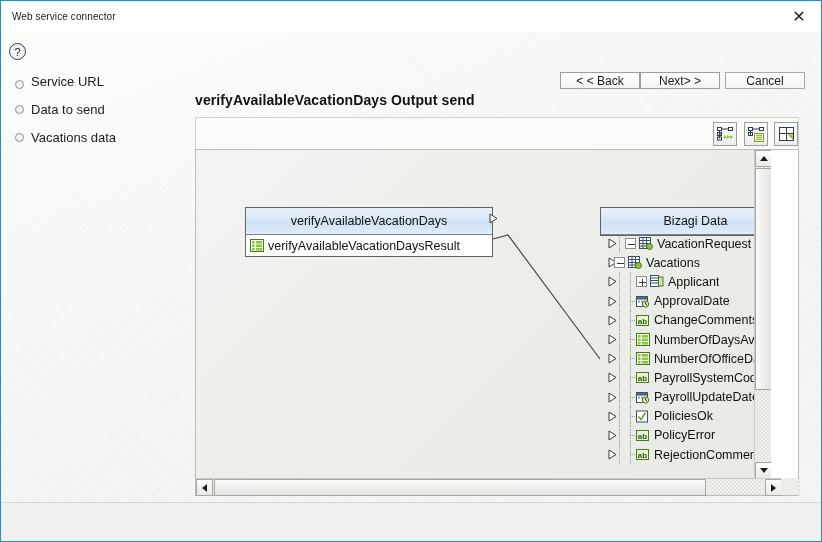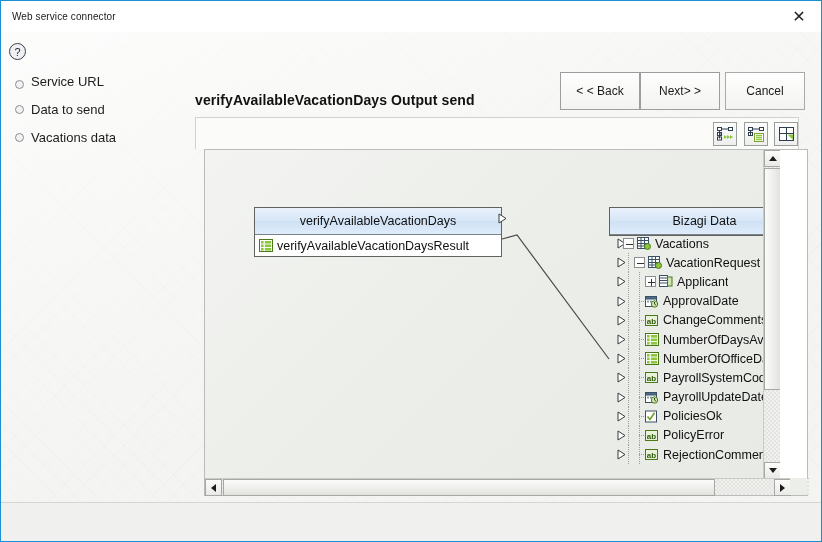--- a/index.html
+++ b/index.html
@@ -95,21 +95,20 @@
     cursor: pointer;
   }
   .tool-btn.b0 { left: 517px; }
   .tool-btn.b1 { left: 548px; }
   .tool-btn.b2 { left: 578px; }
   .canvas-outer {
     position: absolute; left: 194px; top: 117px;
     width: 604px; height: 347px;
     border: 1px solid #b9bcb8;
     background: #ffffff;
-    margin-left: 9px;
   }
   .canvas {
     position: absolute; left: 0; top: 0;
     width: 575px; height: 329px;
     background: linear-gradient(135deg,#f3f4f1 0%,#eceeea 45%,#e8eae6 100%);
     overflow: hidden;
   }
 
   
   .node {
@@ -260,21 +259,21 @@
     background: #f0f1ee;
   }
   .help-btn {
     position: absolute; left: 4px; top: 7px;
     width: 24px; height: 24px;
     display: flex; align-items: center; justify-content: center;
     cursor: pointer;
   }
   .btn {
     position: absolute; top: 40px;
-    height: 38px; width: 80px;
+    height: 17px; width: 80px;
     background: linear-gradient(180deg,#fefefe,#f3f3f1);
     border: 1px solid #9b9f9b;
     font-size: 12px; color: #1a1a1a;
     font-family: "Liberation Sans", sans-serif;
     display: flex; align-items: center; justify-content: center;
     cursor: pointer;
   }
   .btn.back   { left: 559px; }
   .btn.next   { left: 639px; }
   .btn.cancel { left: 724px; border-color:#a8aba7; }
@@ -382,55 +381,55 @@
       </div>
 
       <div class="tree-area">
           <div class="tree-row">
             <span class="row-port">
               <svg width="9" height="11" viewBox="0 0 9 11" style="position:absolute;left:0;top:-5px;">
       <path d="M1 1 L8 5.5 L1 10 Z" fill="#ffffff" stroke="#3b3b3b"></path>
               </svg>
             </span>
             <span style="display: inline-block; width: 14px; flex: 0 0 auto;"></span>
+            <span class="guide v"></span>
             <span class="expander"></span>
             <span class="ticon">
               <svg width="14" height="13" viewBox="0 0 14 13">
       <rect x="0.5" y="0.5" width="11" height="11" fill="#fff" stroke="#3b5064"></rect>
       <line x1="0.5" y1="3.5" x2="11.5" y2="3.5" stroke="#3b5064"></line>
       <line x1="0.5" y1="6.5" x2="11.5" y2="6.5" stroke="#3b5064"></line>
       <line x1="0.5" y1="9" x2="11.5" y2="9" stroke="#3b5064"></line>
       <line x1="4" y1="0.5" x2="4" y2="11.5" stroke="#3b5064"></line>
       <line x1="7.5" y1="0.5" x2="7.5" y2="11.5" stroke="#3b5064"></line>
       <circle cx="10.5" cy="9.5" r="3" fill="#8cc63f" stroke="#4a7a18"></circle>
     </svg>
             </span>
-            <span class="tlabel">Vacations</span>
-          </div>
-          <div class="tree-row">
-            <span class="row-port">
-              <svg width="9" height="11" viewBox="0 0 9 11" style="position:absolute;left:0;top:-5px;">
-      <path d="M1 1 L8 5.5 L1 10 Z" fill="#ffffff" stroke="#3b3b3b"></path>
-              </svg>
-            </span>
-            <span style="display: inline-block; width: 14px; flex: 0 0 auto;"></span>
-            <span class="guide v"></span>
+            <span class="tlabel">VacationRequest</span>
+          </div>
+          <div class="tree-row">
+            <span class="row-port">
+              <svg width="9" height="11" viewBox="0 0 9 11" style="position:absolute;left:0;top:-5px;">
+      <path d="M1 1 L8 5.5 L1 10 Z" fill="#ffffff" stroke="#3b3b3b"></path>
+              </svg>
+            </span>
+            <span style="display: inline-block; width: 14px; flex: 0 0 auto;"></span>
             <span class="expander"></span>
             <span class="ticon">
               <svg width="14" height="13" viewBox="0 0 14 13">
       <rect x="0.5" y="0.5" width="11" height="11" fill="#fff" stroke="#3b5064"></rect>
       <line x1="0.5" y1="3.5" x2="11.5" y2="3.5" stroke="#3b5064"></line>
       <line x1="0.5" y1="6.5" x2="11.5" y2="6.5" stroke="#3b5064"></line>
       <line x1="0.5" y1="9" x2="11.5" y2="9" stroke="#3b5064"></line>
       <line x1="4" y1="0.5" x2="4" y2="11.5" stroke="#3b5064"></line>
       <line x1="7.5" y1="0.5" x2="7.5" y2="11.5" stroke="#3b5064"></line>
       <circle cx="10.5" cy="9.5" r="3" fill="#8cc63f" stroke="#4a7a18"></circle>
     </svg>
             </span>
-            <span class="tlabel">VacationRequest</span>
+            <span class="tlabel">Vacations</span>
           </div>
           <div class="tree-row">
             <span class="row-port">
               <svg width="9" height="11" viewBox="0 0 9 11" style="position:absolute;left:0;top:-5px;">
       <path d="M1 1 L8 5.5 L1 10 Z" fill="#ffffff" stroke="#3b3b3b"></path>
               </svg>
             </span>
             <span style="display: inline-block; width: 14px; flex: 0 0 auto;"></span>
             <span class="guide v"></span>
             <span class="guide v"></span>

